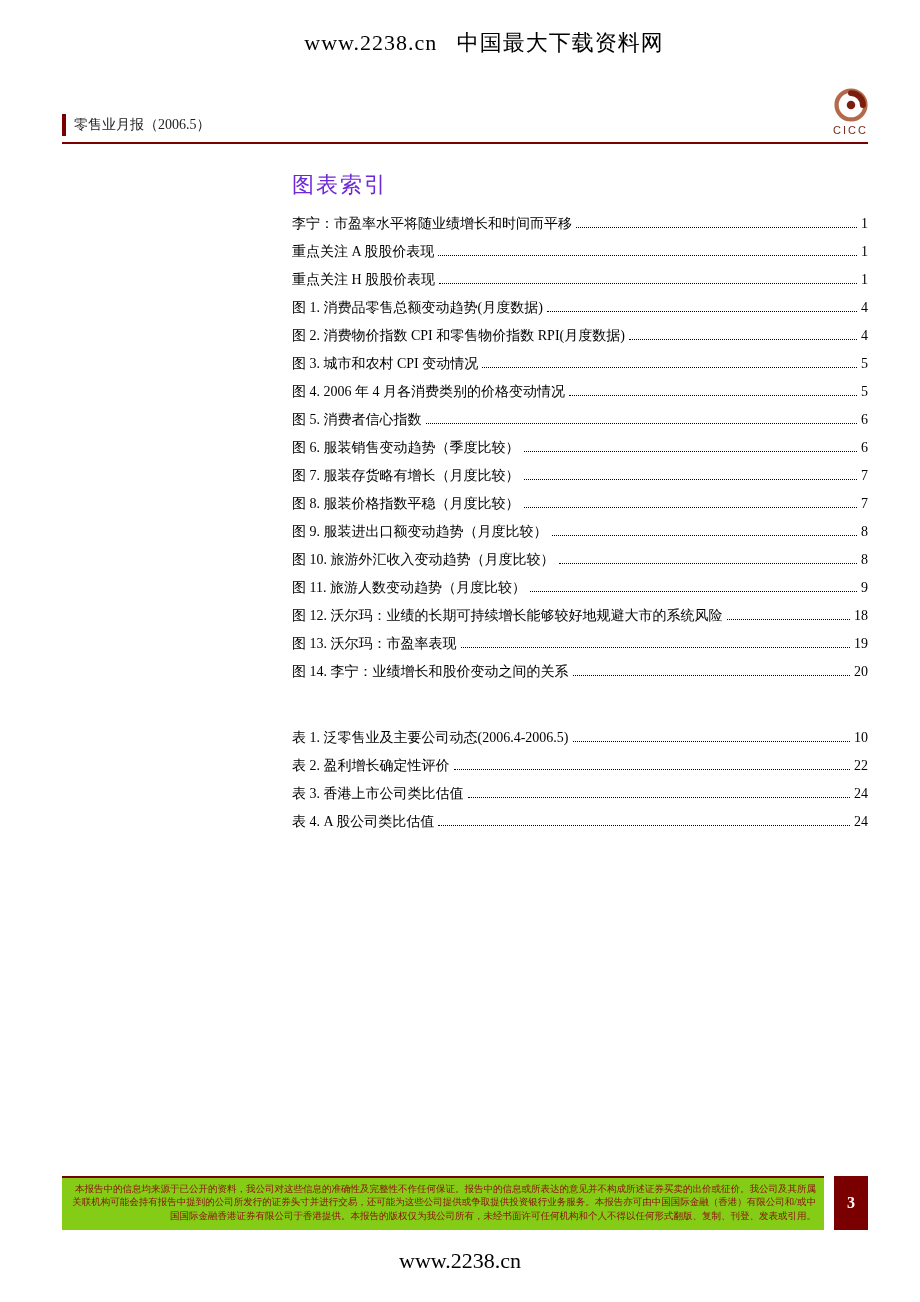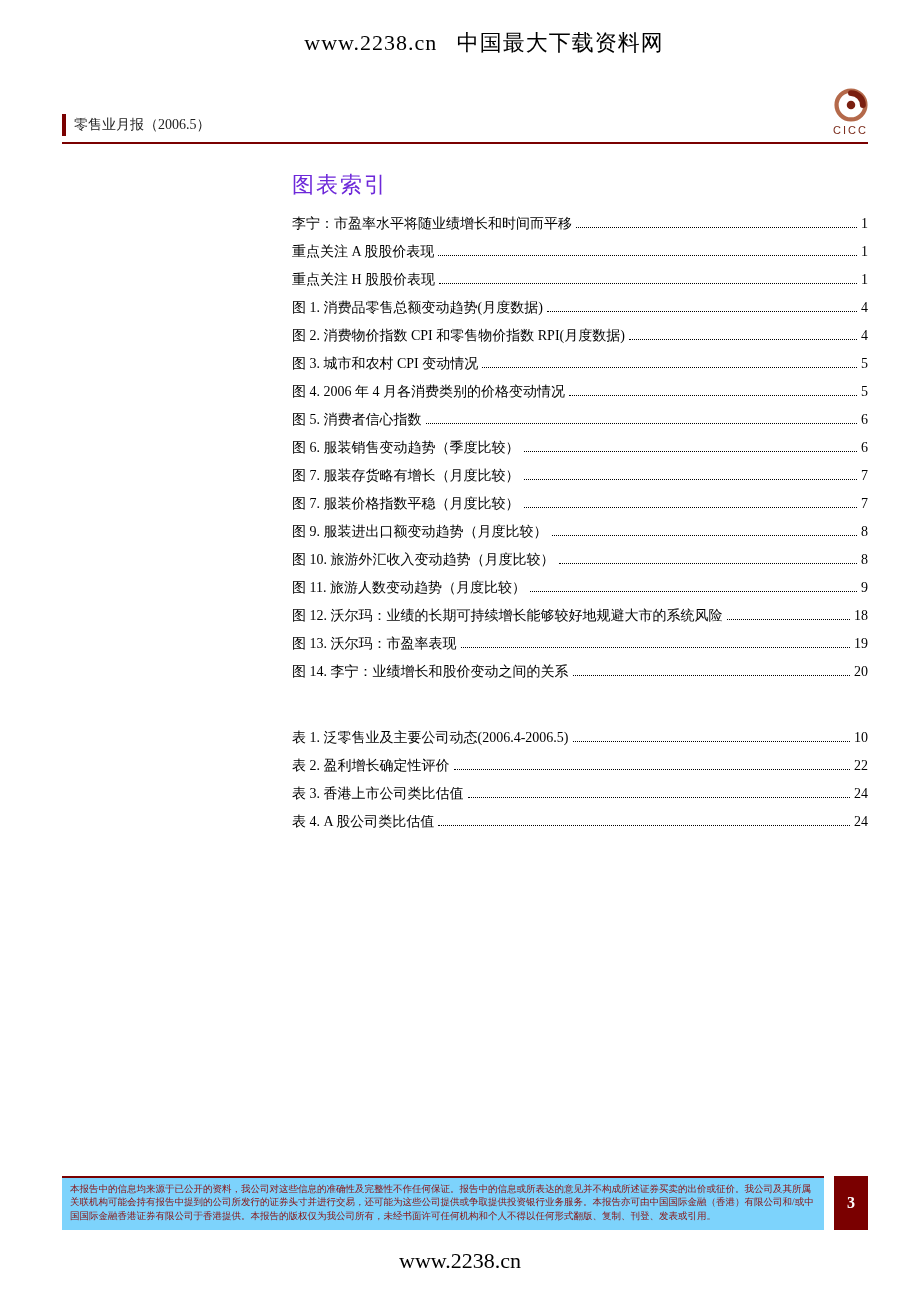--- a/index.html
+++ b/index.html
@@ -91,26 +91,27 @@
       right: 52px;
       bottom: 72px;
     }
     .footer-box {
       display: flex;
       align-items: stretch;
       gap: 10px;
     }
     .disclaimer {
       flex: 1;
-      background: #7dd3fc;
+      background: #84cc16;
       border-top: 2px solid #7a0000;
       color: #8a1010;
       font-size: 9.5px;
       line-height: 1.45;
       padding: 5px 8px 6px 8px;
+      text-align: right;
     }
     .page-num {
       width: 34px;
       background: #7a0000;
       color: #fff;
       display: flex;
       align-items: center;
       justify-content: center;
       font-family: "Times New Roman", serif;
       font-size: 16px;
@@ -196,21 +197,21 @@
         <span class="toc-label">图 6. 服装销售变动趋势（季度比较）</span>
         <span class="toc-leader"></span>
         <span class="toc-page">6</span>
       </div>
       <div class="toc-row">
         <span class="toc-label">图 7. 服装存货略有增长（月度比较）</span>
         <span class="toc-leader"></span>
         <span class="toc-page">7</span>
       </div>
       <div class="toc-row">
-        <span class="toc-label">图 7. 服装价格指数平稳（月度比较）</span>
+        <span class="toc-label">图 8. 服装价格指数平稳（月度比较）</span>
         <span class="toc-leader"></span>
         <span class="toc-page">7</span>
       </div>
       <div class="toc-row">
         <span class="toc-label">图 9. 服装进出口额变动趋势（月度比较）</span>
         <span class="toc-leader"></span>
         <span class="toc-page">8</span>
       </div>
       <div class="toc-row">
         <span class="toc-label">图 10. 旅游外汇收入变动趋势（月度比较）</span>

